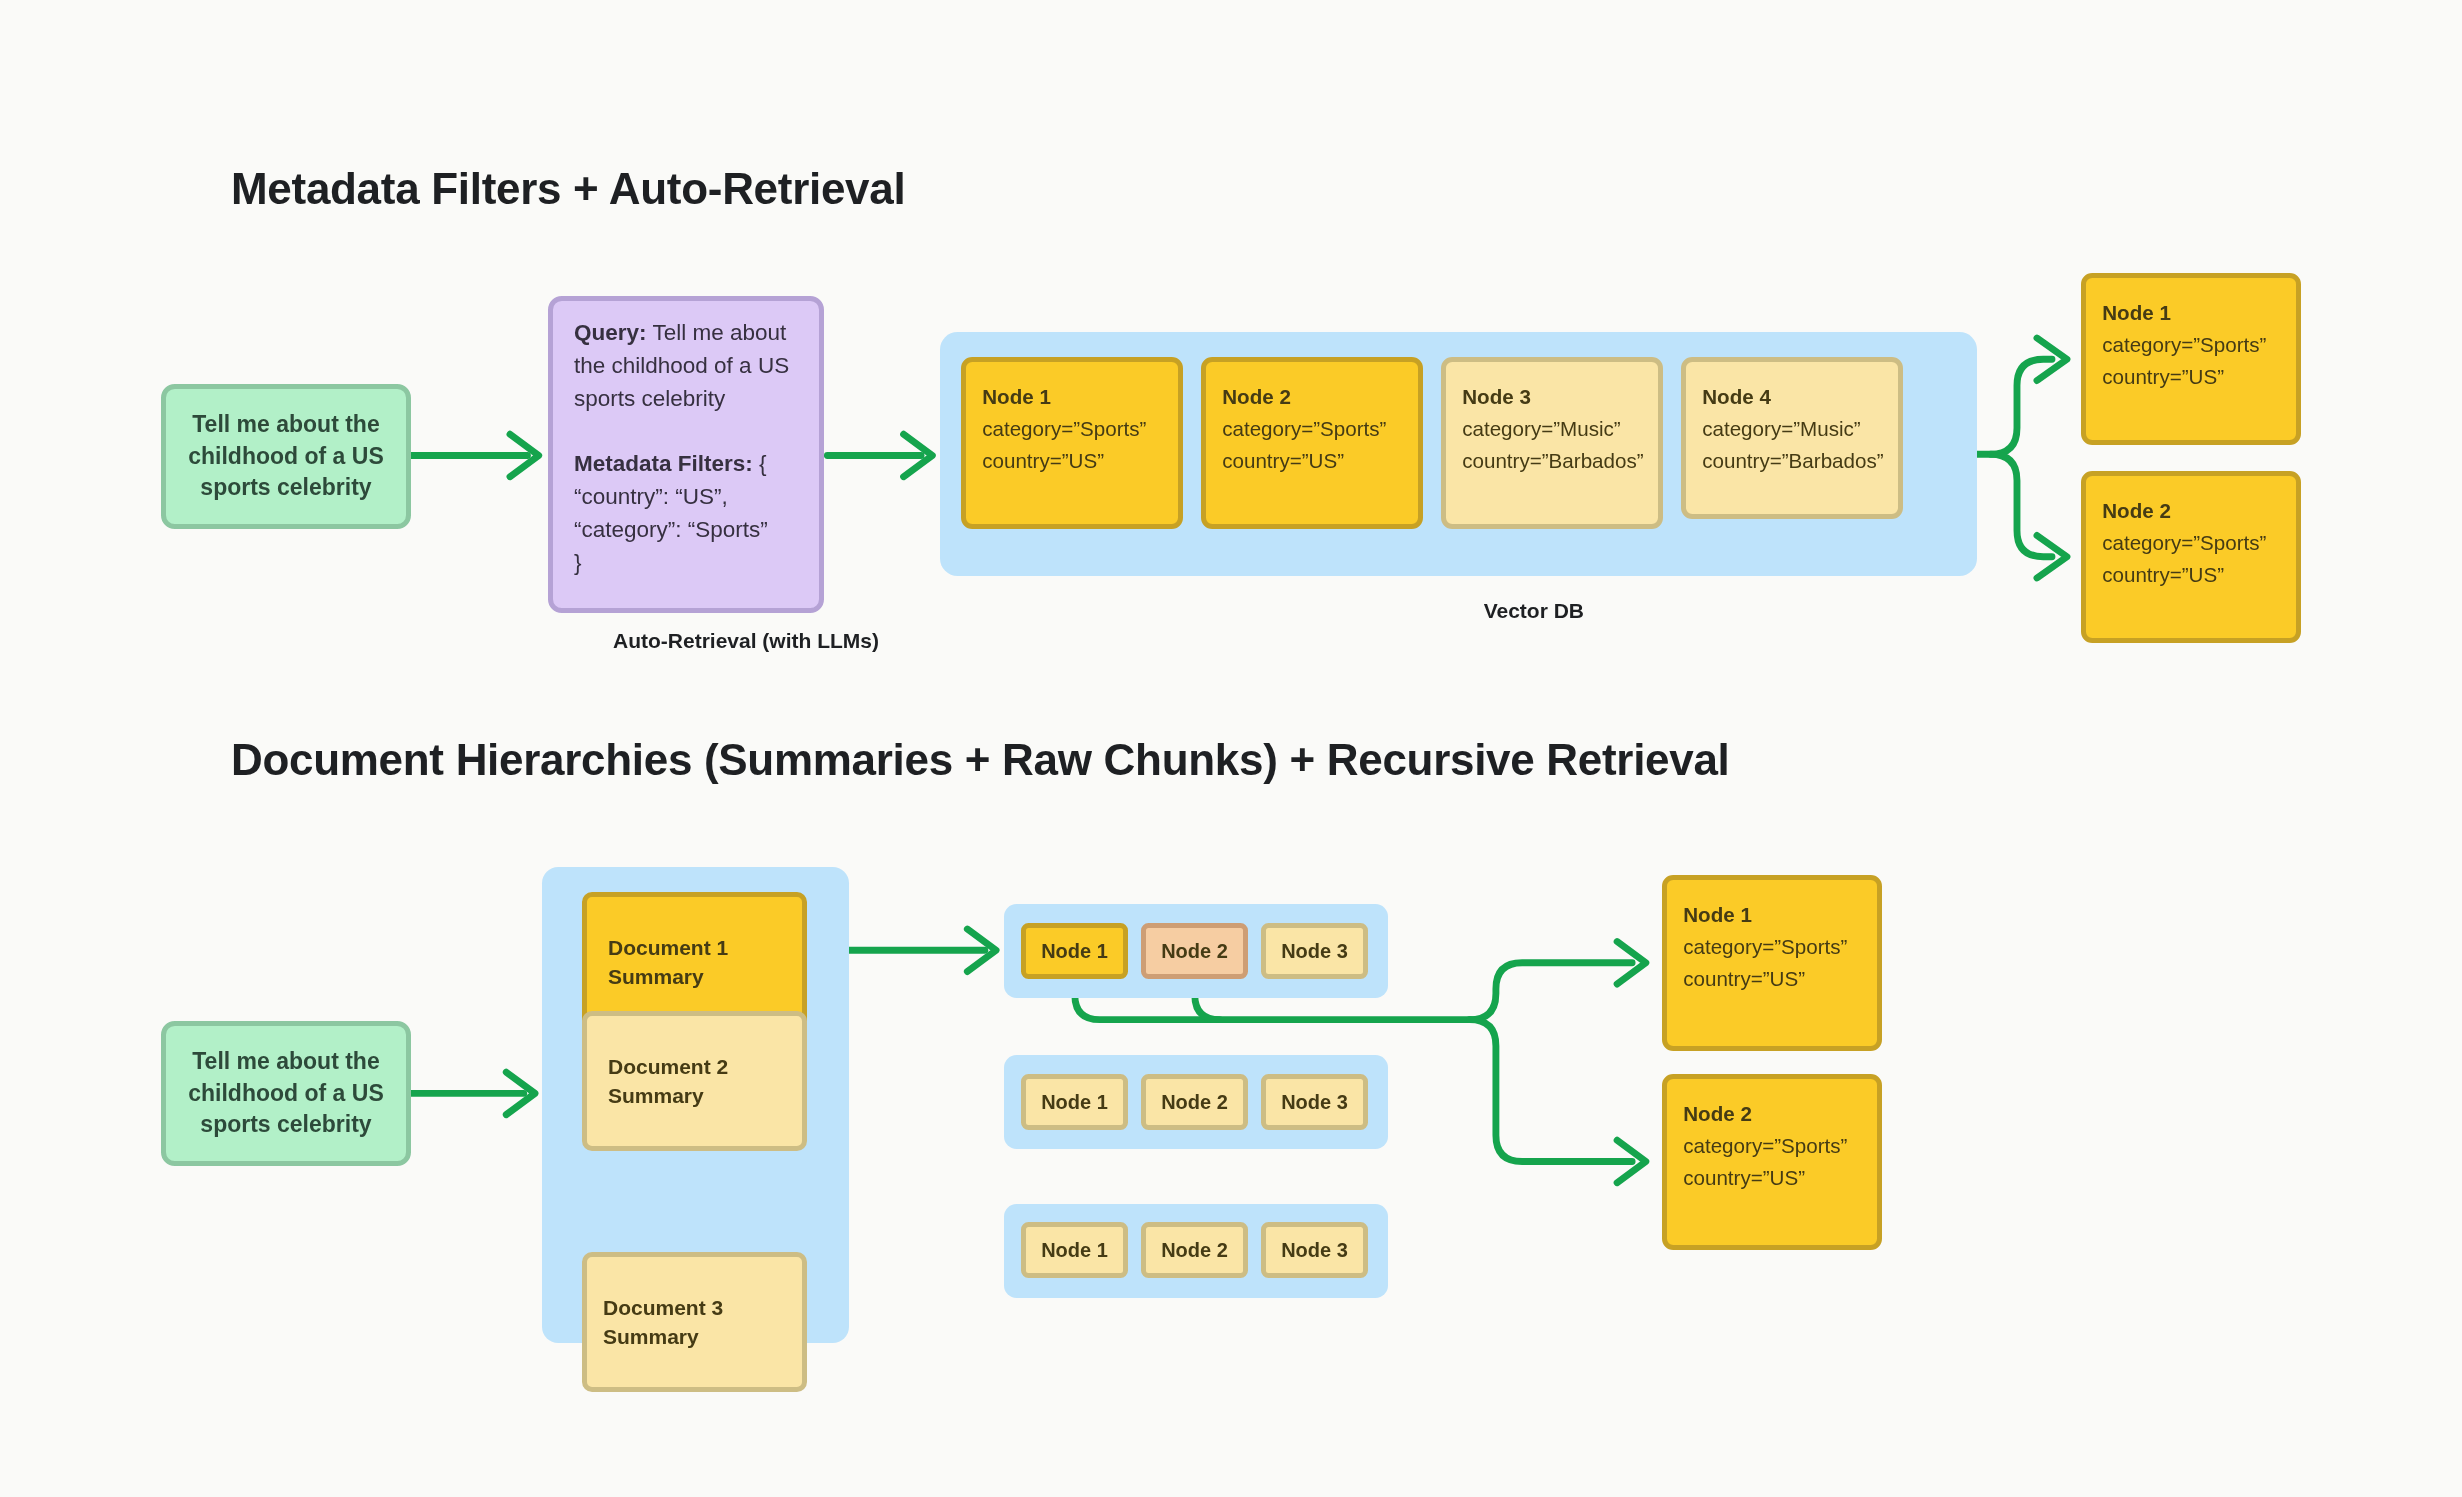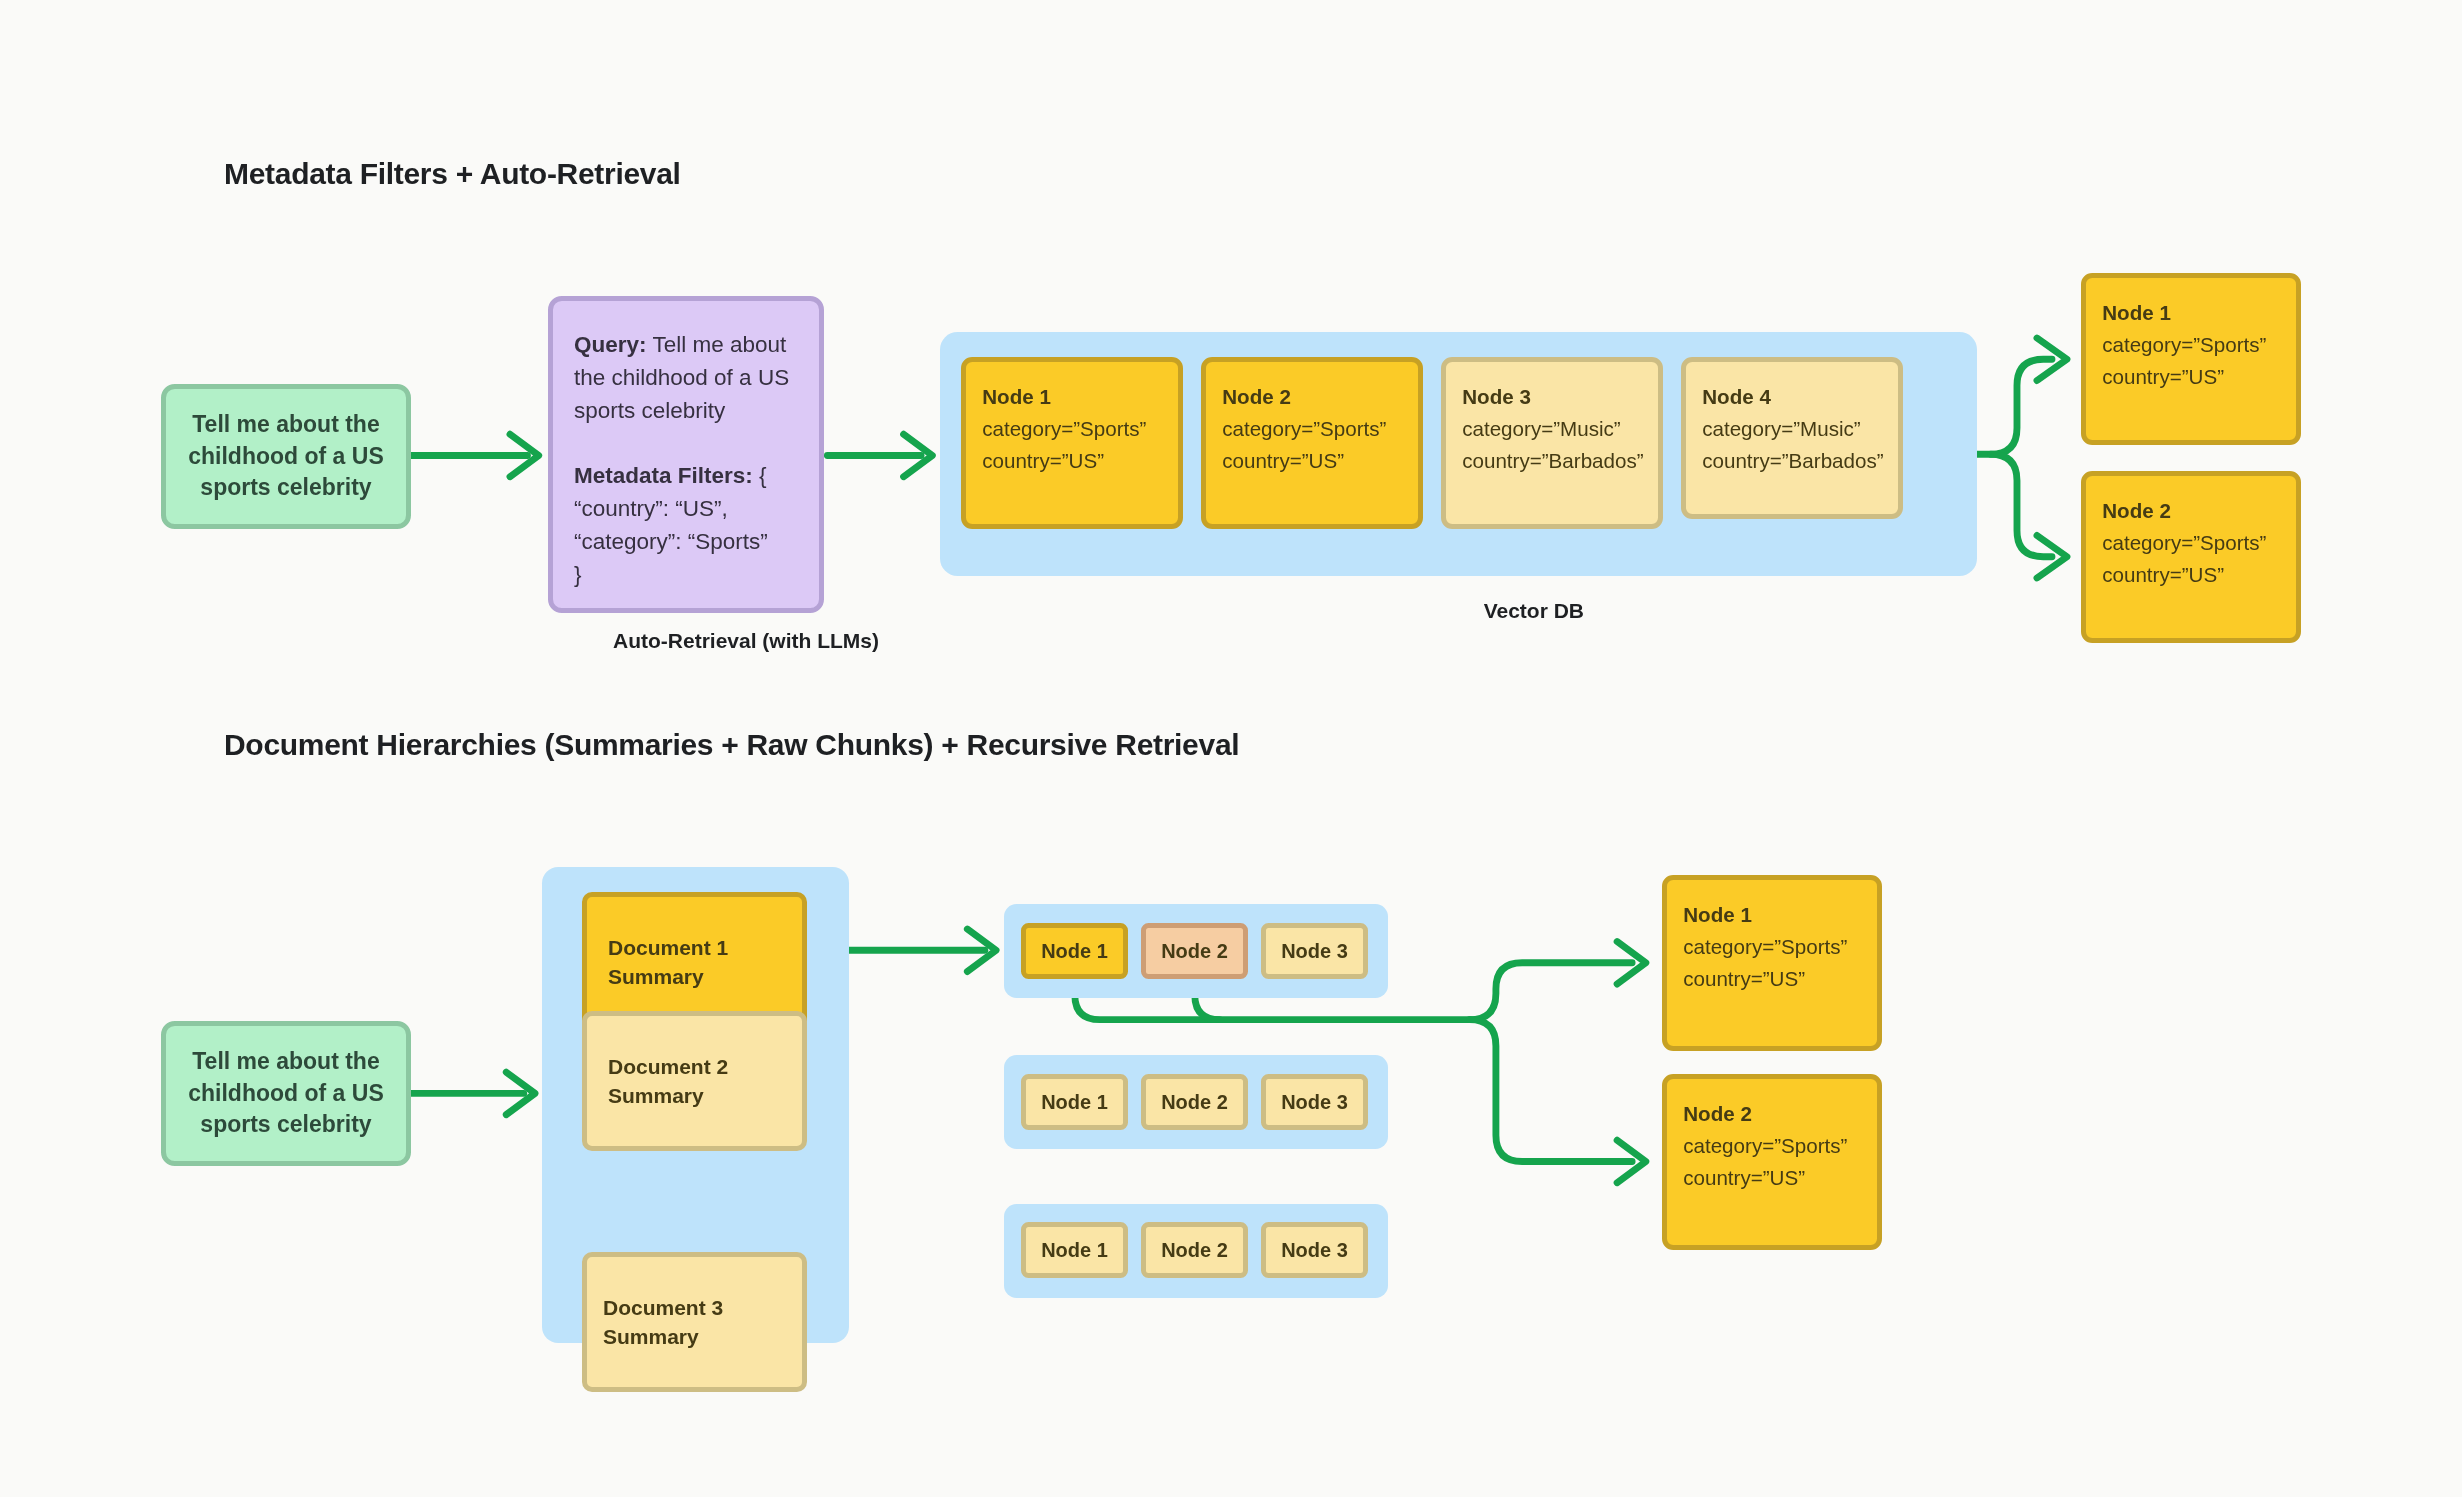--- a/index.html
+++ b/index.html
@@ -10,27 +10,27 @@
     --orange_fill:#F6CDA2; --orange_stroke:#CE9E74;
     --green_fill:#B2F0C8;  --green_stroke:#8CC7A1; --green_ink:#2D4A3A;
     --purple_fill:#DCC9F6; --purple_stroke:#B5A2D5; --purple_ink:#363040;
     --node_ink:#453B14;
   }
   html,body{margin:0;padding:0;background:var(--bg);}
   body{font-family:"Liberation Sans","DejaVu Sans",sans-serif;color:var(--ink);}
   .canvas{position:relative;width:2462px;height:1497px;background:var(--bg);overflow:hidden;}
   .wires{position:absolute;left:0;top:0;width:2462px;height:1497px;pointer-events:none;}
   .wire{fill:none;stroke:var(--wire);stroke-width:11;stroke-linecap:round;stroke-linejoin:round;}
-  .title{position:absolute;margin:0;font-size:30px;font-weight:700;color:var(--ink);letter-spacing:-0.3px;white-space:nowrap;}
+  .title{position:absolute;margin:7px;font-size:44px;font-weight:700;color:var(--ink);letter-spacing:-0.3px;white-space:nowrap;}
   .qbox{position:absolute;width:250px;height:145px;box-sizing:border-box;background:var(--green_fill);
         border:5.6px solid var(--green_stroke);border-radius:13.7px;display:flex;align-items:center;justify-content:center;
         text-align:center;font-size:23px;font-weight:700;line-height:1.38;color:var(--green_ink);padding:0 16.2px;}
   .purple-box{position:absolute;left:548px;top:296px;width:276px;height:317px;box-sizing:border-box;
         background:var(--purple_fill);border:5.6px solid var(--purple_stroke);border-radius:13.7px;
-        padding:28px 21px;font-size:22.5px;line-height:1.46;color:var(--purple_ink);}
+        padding:16px 21px;font-size:22.5px;line-height:1.46;color:var(--purple_ink);}
   .purple-box p{margin:0;}
   .purple-box .gap{height:32.5px;}
   .b{font-weight:700;}
   .caption{position:absolute;font-size:21px;font-weight:700;color:var(--ink);text-align:right;white-space:nowrap;}
   .panel{position:absolute;background:var(--blue_panel);border-radius:17.5px;}
   .bignode{position:absolute;box-sizing:border-box;border-radius:11.2px;border:5.6px solid;
         padding:19px 16.2px;font-size:20.6px;line-height:1.55;color:var(--node_ink);}
   .bignode .nm{font-weight:700;}
   .bignode div{white-space:nowrap;}
   .docbox{position:absolute;left:582px;width:225px;height:140px;box-sizing:border-box;border-radius:10px;border:5.6px solid;

